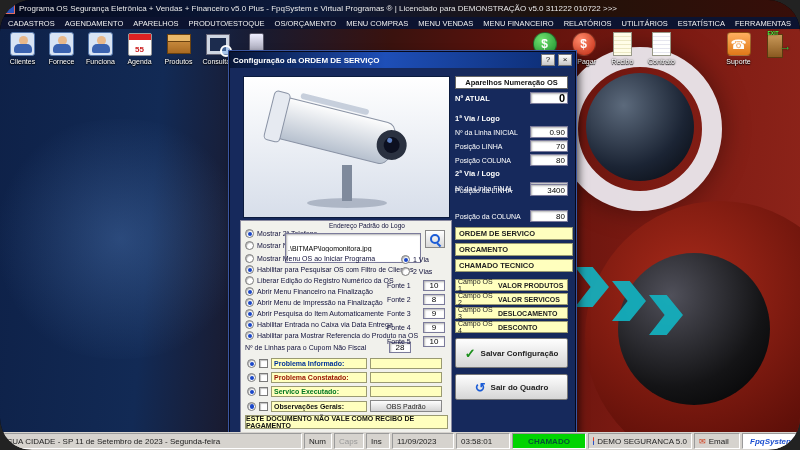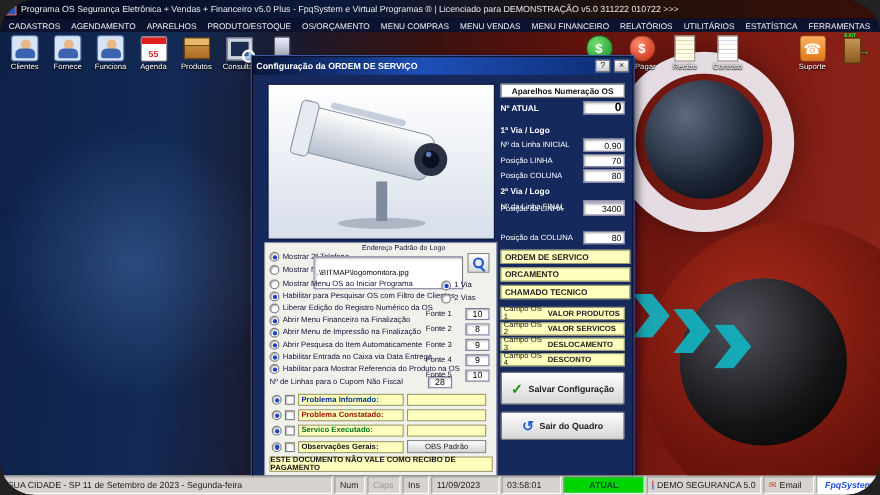--- a/index.html
+++ b/index.html
@@ -449,21 +449,21 @@
     </div>
   </div>
 
   <div class="statusbar">
     <div class="cell" style="flex:0 0 300px;">SUA CIDADE - SP 11 de Setembro de 2023 - Segunda-feira</div>
     <div class="cell" style="flex:0 0 28px;">Num</div>
     <div class="cell dim" style="flex:0 0 30px;">Caps</div>
     <div class="cell" style="flex:0 0 24px;">Ins</div>
     <div class="cell" style="flex:0 0 62px;">11/09/2023</div>
     <div class="cell" style="flex:0 0 54px;">03:58:01</div>
-    <div class="cell master" style="flex:0 0 74px;">ATUAL</div>
+    <div class="cell master" style="flex:0 0 74px;">CHAMADO</div>
     <div class="cell" style="flex:0 0 104px;gap:3px;">
       <span class="mark"></span>
       <span>DEMO SEGURANCA 5.0</span>
     </div>
     <div class="cell" style="flex:0 0 46px;gap:3px;">
       <span class="envred">✉</span>
       <span>Email</span>
     </div>
     <div class="cell brand" style="flex:1;">
       <span class="mark"></span>

